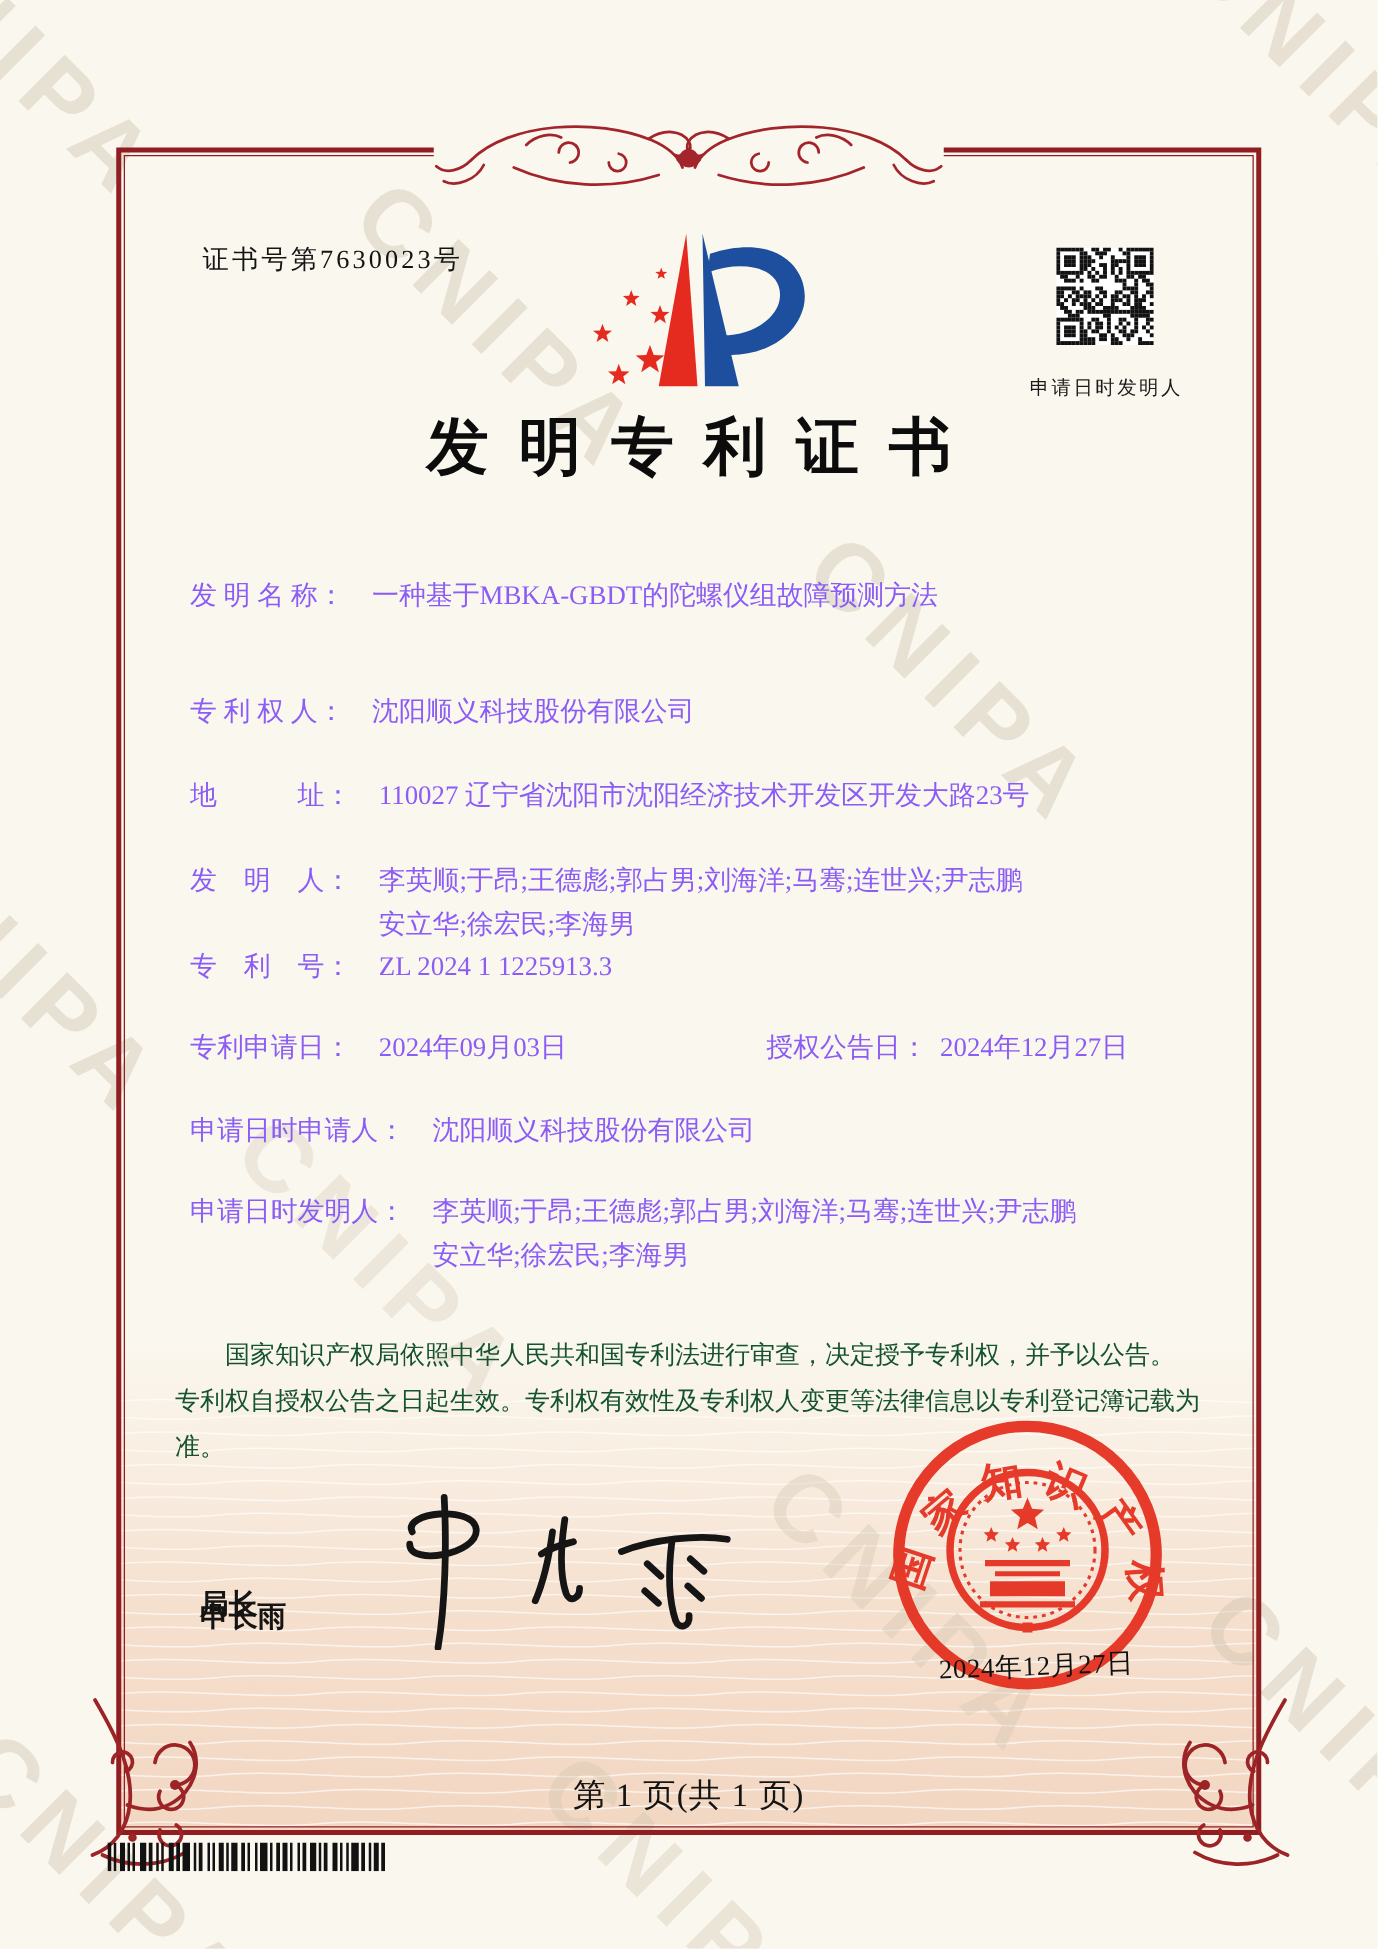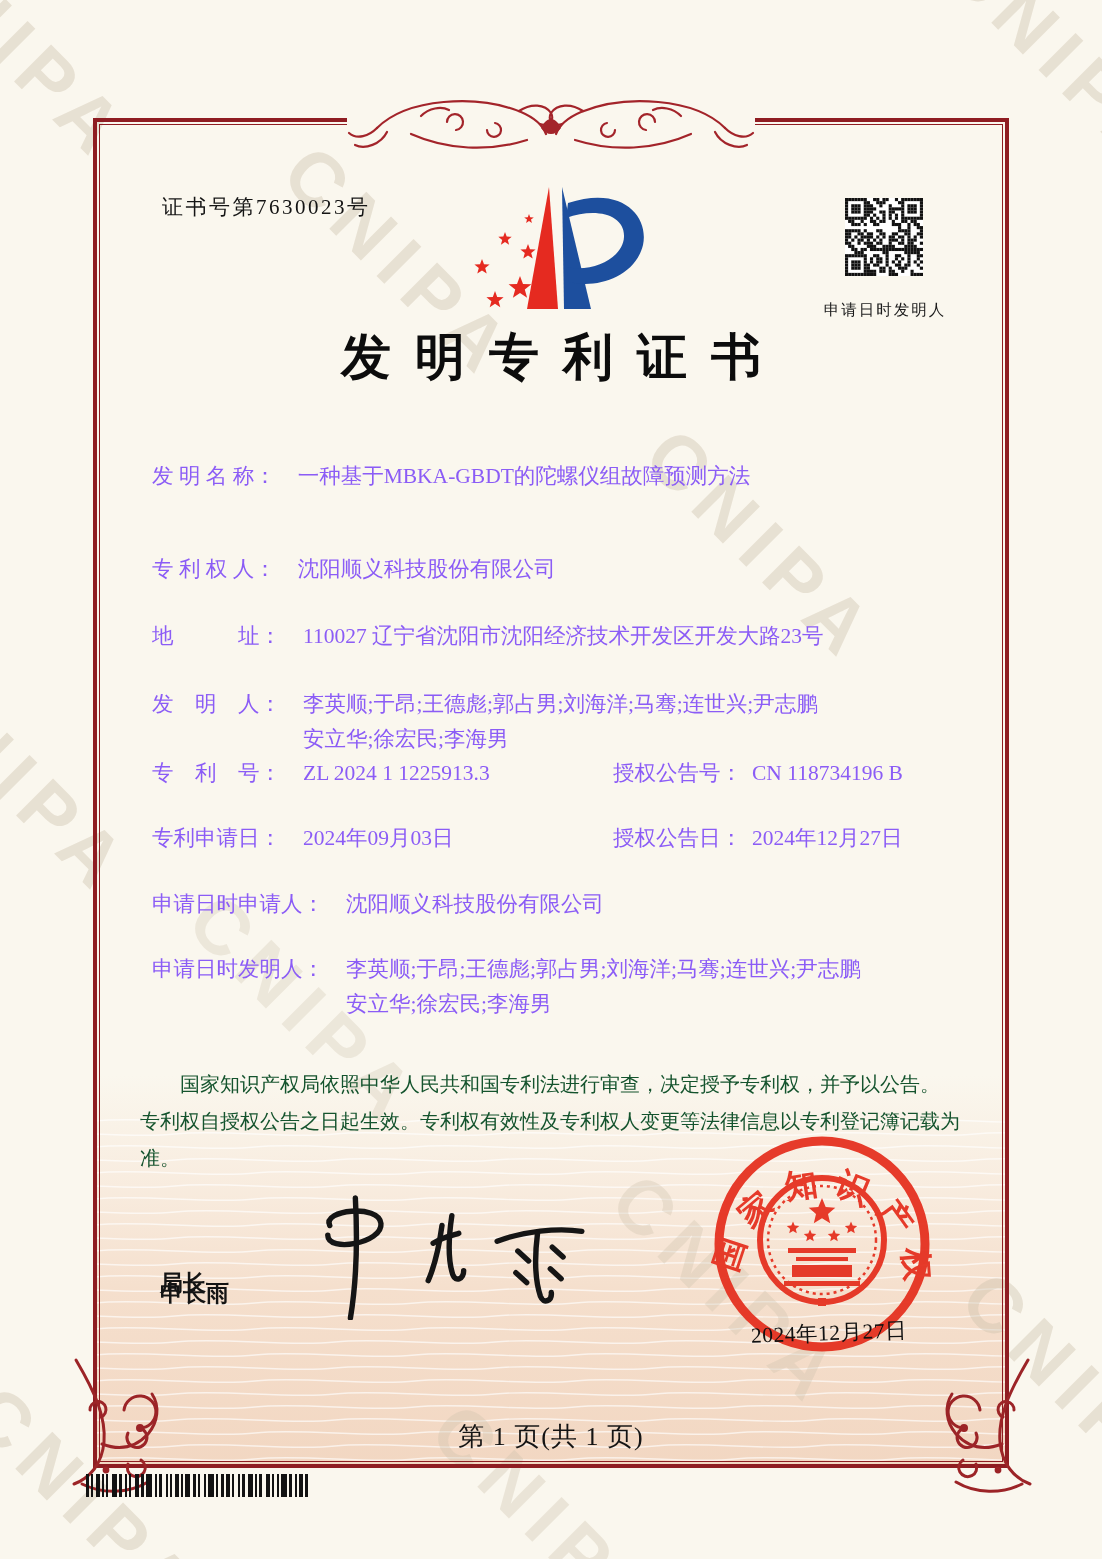--- a/index.html
+++ b/index.html
@@ -549,24 +549,20 @@
     <span class="lbl">发　明　人：</span>
     <span class="val">
       <div>李英顺;于昂;王德彪;郭占男;刘海洋;马骞;连世兴;尹志鹏</div>
       <div>安立华;徐宏民;李海男</div>
     </span>
   </div>
 
   <div class="row" style="top:756px">
     <span class="lbl">专　利　号：</span>
     <span class="val">ZL 2024 1 1225913.3</span>
-    <span class="col2">
-      <span class="lbl">授权公告号：</span>
-      <span class="val">CN 118734196 B</span>
-    </span>
   </div>
 
   <div class="row" style="top:821px">
     <span class="lbl">专利申请日：</span>
     <span class="val">2024年09月03日</span>
     <span class="col2">
       <span class="lbl">授权公告日：</span>
       <span class="val">2024年12月27日</span>
     </span>
   </div>

